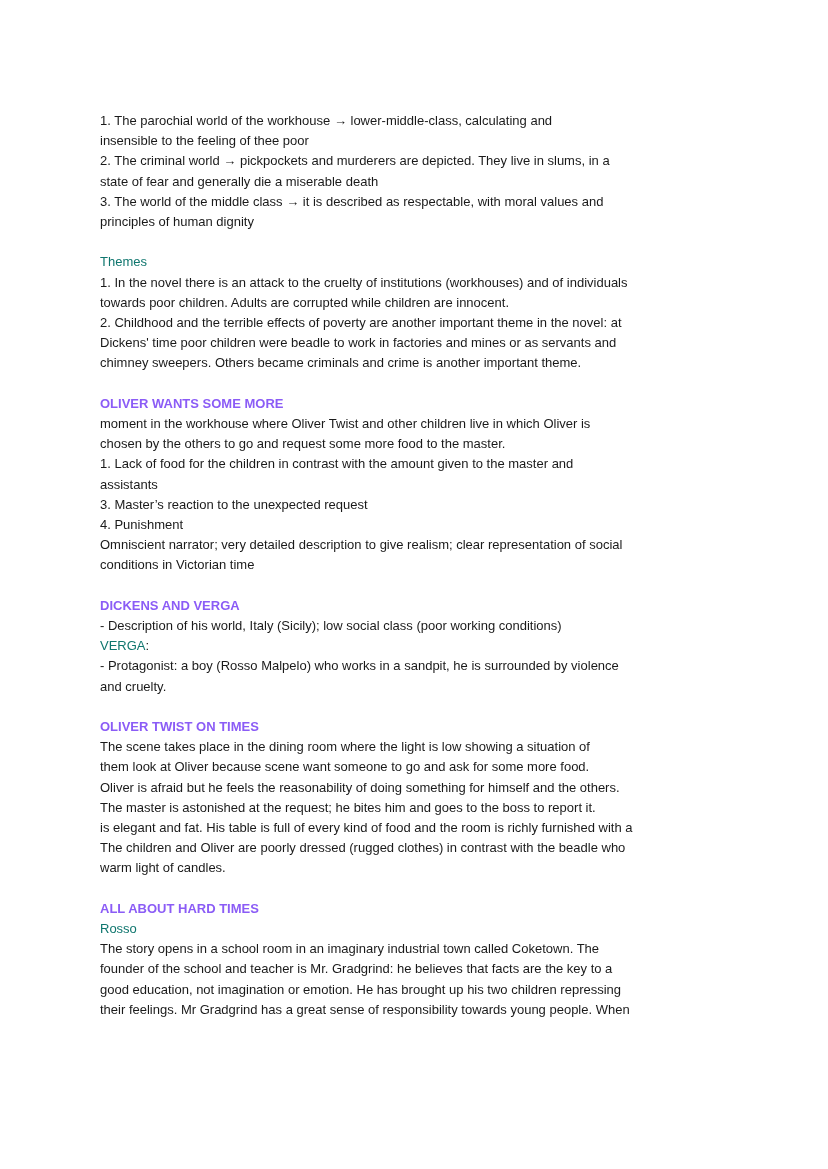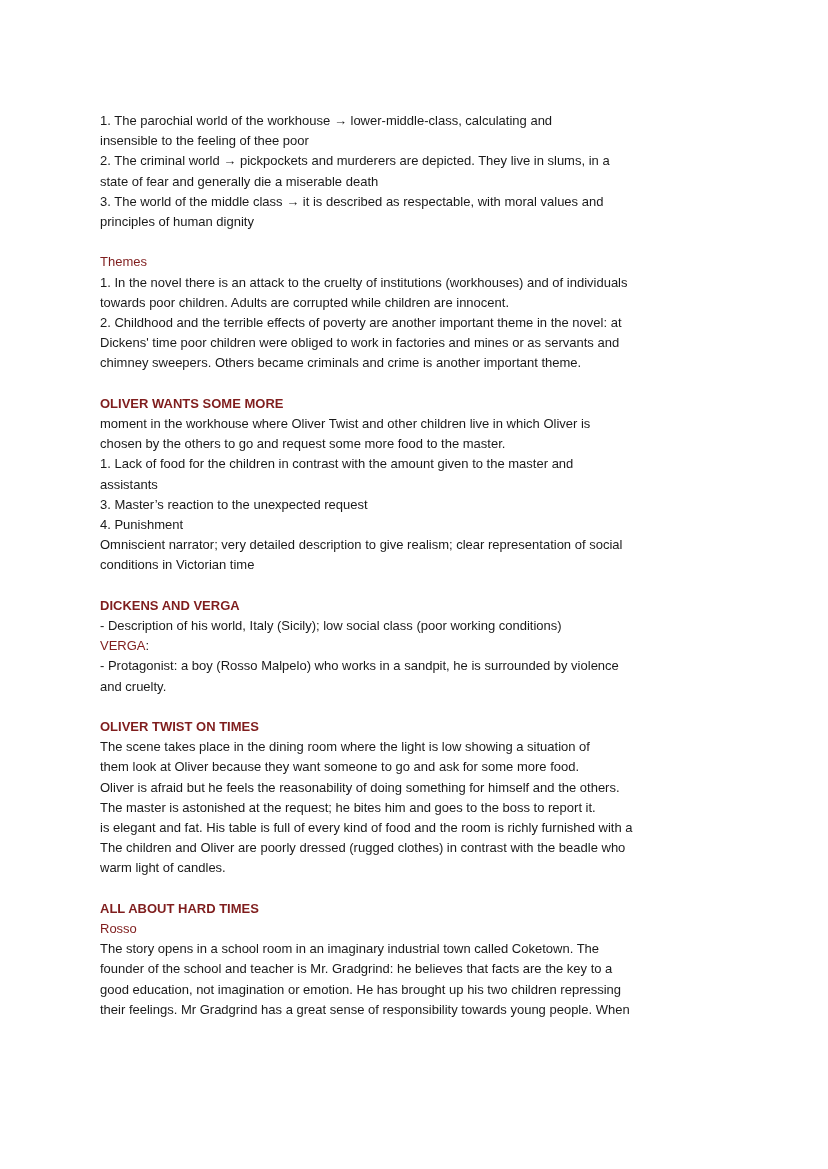--- a/index.html
+++ b/index.html
@@ -24,23 +24,23 @@
       line-height: 20.2px;
     }
     .line {
       display: block;
       white-space: nowrap;
     }
     .gap {
       display: block;
       height: 20.2px;
     }
-    .red { color: #7f1d1d; }
+    .red { color: #0f766e; }
     .heading {
-      color: #7f1d1d;
+      color: #8b5cf6;
       font-weight: bold;
     }
     .black { color: #1a1a1a; }
   </style>
 </head>
 <body>
 
 <div class="page">
 
   <section>
@@ -52,21 +52,21 @@
     <span class="line">principles of human dignity</span>
   </section>
 
   <span class="gap"></span>
 
   <section>
     <span class="line red">Themes</span>
     <span class="line">1. In the novel there is an attack to the cruelty of institutions (workhouses) and of individuals</span>
     <span class="line">towards poor children. Adults are corrupted while children are innocent.</span>
     <span class="line">2. Childhood and the terrible effects of poverty are another important theme in the novel: at</span>
-    <span class="line">Dickens' time poor children were obliged to work in factories and mines or as servants and</span>
+    <span class="line">Dickens' time poor children were beadle to work in factories and mines or as servants and</span>
     <span class="line">chimney sweepers. Others became criminals and crime is another important theme.</span>
   </section>
 
   <span class="gap"></span>
 
   <section>
     <span class="line heading">OLIVER WANTS SOME MORE</span>
     <span class="line">moment in the workhouse where Oliver Twist and other children live in which Oliver is</span>
     <span class="line">chosen by the others to go and request some more food to the master.</span>
     <span class="line">1. Lack of food for the children in contrast with the amount given to the master and</span>
@@ -85,21 +85,21 @@
     <span class="line"><span class="red">VERGA</span><span class="black">:</span></span>
     <span class="line">- Protagonist: a boy (Rosso Malpelo) who works in a sandpit, he is surrounded by violence</span>
     <span class="line">and cruelty.</span>
   </section>
 
   <span class="gap"></span>
 
   <section>
     <span class="line heading">OLIVER TWIST ON TIMES</span>
     <span class="line">The scene takes place in the dining room where the light is low showing a situation of</span>
-    <span class="line">them look at Oliver because they want someone to go and ask for some more food.</span>
+    <span class="line">them look at Oliver because scene want someone to go and ask for some more food.</span>
     <span class="line">Oliver is afraid but he feels the reasonability of doing something for himself and the others.</span>
     <span class="line">The master is astonished at the request; he bites him and goes to the boss to report it.</span>
     <span class="line">is elegant and fat. His table is full of every kind of food and the room is richly furnished with a</span>
     <span class="line">The children and Oliver are poorly dressed (rugged clothes) in contrast with the beadle who</span>
     <span class="line">warm light of candles.</span>
   </section>
 
   <span class="gap"></span>
 
   <section>

